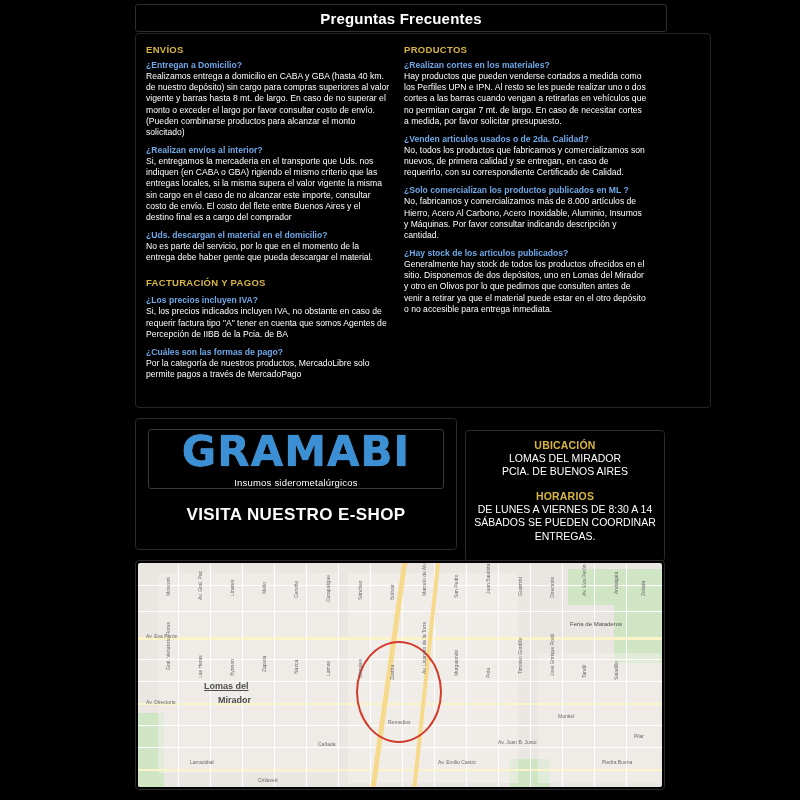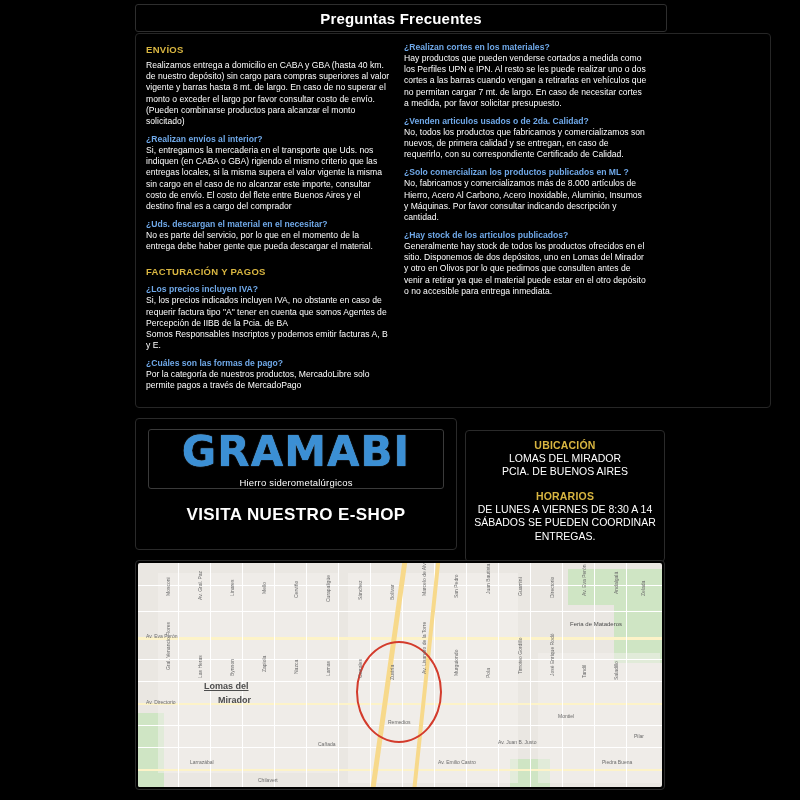--- a/index.html
+++ b/index.html
@@ -38,21 +38,21 @@
     color: #ffffff;
     font-size: 15px;
     font-weight: bold;
     letter-spacing: 0.2px;
   }
   
   .faq-panel {
     position: absolute;
     left: 135px;
     top: 33px;
-    width: 636px;
+    width: 576px;
     height: 375px;
     background: #000000;
     border: 1px solid #262626;
     border-radius: 4px;
     box-sizing: border-box;
     padding: 8px 10px 8px 10px;
     display: flex;
     gap: 14px;
   }
   .faq-col {
@@ -226,60 +226,61 @@
 
   <div class="title-bar">
     <span class="title-text">Preguntas Frecuentes</span>
   </div>
 
   <div class="faq-panel">
 
     <div class="faq-col">
       <div class="section-head">ENVÍOS</div>
 
+      <p class="q">¿Entregan a Domicilio?</p>
       <p class="a">Realizamos entrega a domicilio en CABA y GBA (hasta 40 km. de nuestro depósito) sin cargo para compras superiores  al valor vigente  y barras hasta 8 mt. de largo. En caso de no superar el monto o exceder el largo por favor consultar costo de envío. (Pueden combinarse productos para alcanzar el monto solicitado)</p>
 
       <p class="q">¿Realizan envíos al interior?</p>
       <p class="a">Si, entregamos la mercaderia en el transporte que Uds. nos indiquen (en CABA o GBA) rigiendo el mismo criterio que las entregas locales, si la misma supera el valor vigente la misma sin cargo en el caso de no alcanzar este importe, consultar costo de envío. El costo del flete entre Buenos Aires y el destino final es a cargo del comprador</p>
 
-      <p class="q">¿Uds. descargan el material en el necesitar?</p>
+      <p class="q">¿Uds. descargan el material en el domicilio?</p>
       <p class="a">No es parte del servicio, por lo que en el momento de la entrega debe haber gente que pueda descargar el material.</p>
 
       <div class="section-head spaced">FACTURACIÓN Y PAGOS</div>
 
       <p class="q">¿Los precios incluyen IVA?</p>
       <p class="a">Si, los precios indicados incluyen IVA, no obstante en caso de requerir factura tipo "A" tener en cuenta que somos Agentes de Percepción de IIBB de la Pcia. de BA</p>
 
-      <p class="a">Somos Responsables Inscriptos y podemos emitir facturas A, B y E.</p>
 
       <p class="q">¿Cuáles son las formas de pago?</p>
       <p class="a">Por la categoría de nuestros productos, MercadoLibre solo permite pagos a través de MercadoPago</p>
     </div>
 
     <div class="faq-col">
+      <div class="section-head">PRODUCTOS</div>
 
       <p class="q">¿Realizan cortes en los materiales?</p>
       <p class="a">Hay productos que pueden venderse cortados a medida como los Perfiles UPN e IPN. Al resto se les puede realizar uno o dos cortes a las barras cuando vengan a retirarlas en vehículos que no permitan cargar 7 mt. de largo. En caso de necesitar cortes a medida, por favor solicitar presupuesto.</p>
 
       <p class="q">¿Venden articulos usados o de 2da. Calidad?</p>
       <p class="a">No, todos los productos que fabricamos y comercializamos son nuevos, de primera calidad y se entregan, en caso de requerirlo, con su correspondiente Certificado de Calidad.</p>
 
       <p class="q">¿Solo comercializan los productos publicados en ML ?</p>
       <p class="a">No, fabricamos y comercializamos más de 8.000 artículos de Hierro, Acero Al Carbono, Acero Inoxidable, Aluminio, Insumos y Máquinas. Por favor consultar indicando descripción y cantidad.</p>
 
       <p class="q">¿Hay stock de los articulos publicados?</p>
       <p class="a">Generalmente hay stock de todos los productos ofrecidos en el sitio. Disponemos de dos depósitos, uno en Lomas del Mirador y otro en Olivos por lo que pedimos que consulten antes de venir a retirar ya que el material puede estar en el otro depósito o no accesible para entrega inmediata.</p>
     </div>
 
   </div>
 
   <div class="brand-panel">
     <div class="logo-box">
       <div class="logo-word">GRAMABI</div>
-      <div class="logo-sub">Hierro siderometalúrgicos</div>
+      <div class="logo-sub">Insumos siderometalúrgicos</div>
     </div>
     <div class="eshop">VISITA NUESTRO E-SHOP</div>
   </div>
 
   <div class="info-panel">
     <p class="info-head">UBICACIÓN</p>
     <p class="info-line">LOMAS DEL MIRADOR</p>
     <p class="info-line">PCIA. DE  BUENOS AIRES</p>
     <p class="info-head second">HORARIOS</p>
     <p class="info-line">DE LUNES A VIERNES DE 8:30 A 14</p>

